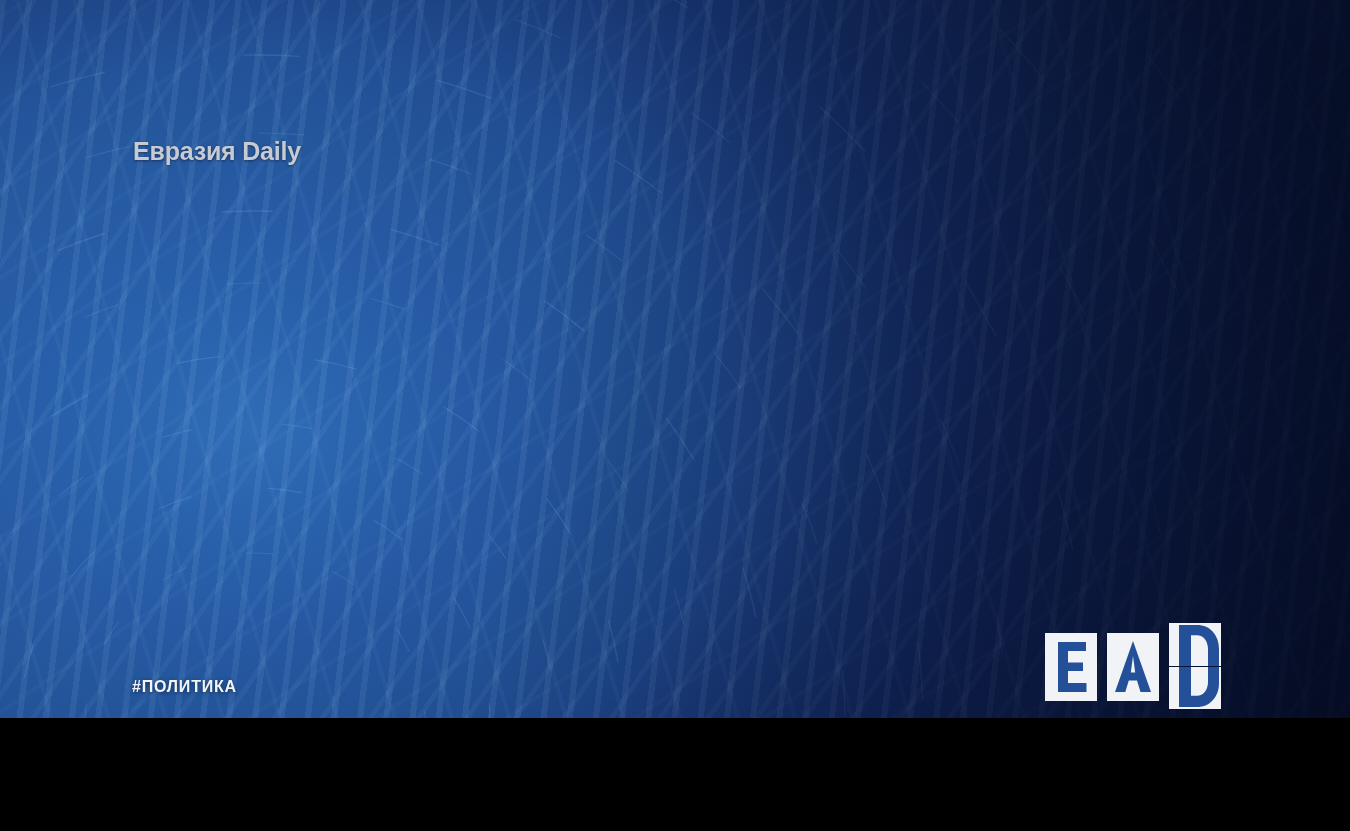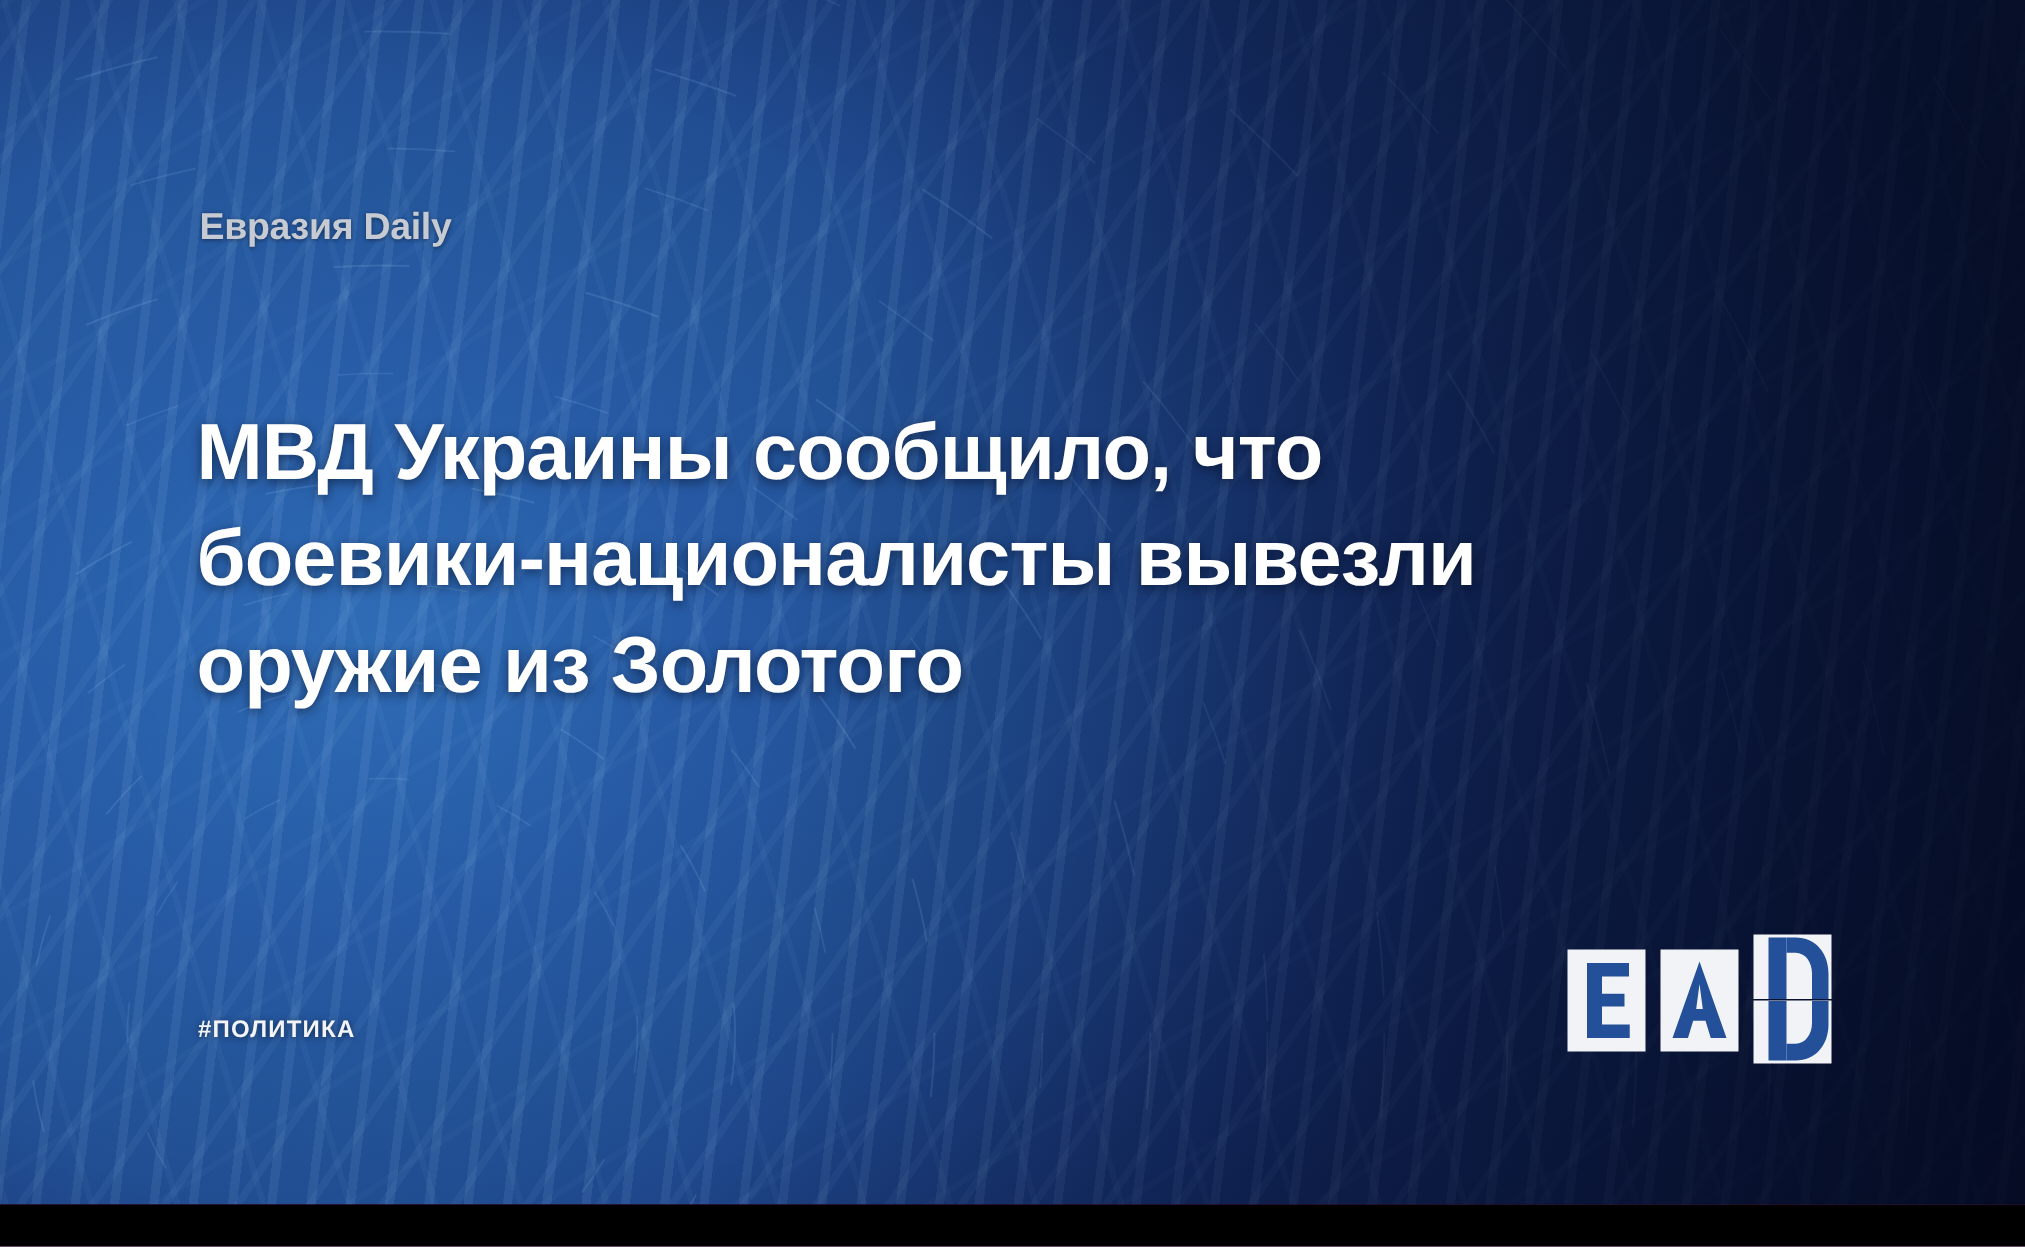--- a/index.html
+++ b/index.html
@@ -8,23 +8,23 @@
     padding: 0;
     background: #000;
   }
   body {
     font-family: "Liberation Sans", "DejaVu Sans", sans-serif;
   }
 
   .card {
     position: relative;
     width: 1350px;
-    height: 803px;
+    height: 718px;
     overflow: hidden;
-    background: #a21caf;
+    background: #c2410c;
     user-select: none;
   }
 
   
   .bg-base {
     position: absolute;
     inset: 0;
     background:
       radial-gradient(ellipse 760px 620px at 255px 430px,
           #21508f 0%,
@@ -219,21 +219,20 @@
       <circle cx="795" cy="1010" r="2130" stroke-width="1.3" stroke-opacity=".09" stroke-dasharray="96 330"></circle>
     </g>
   </svg>
 
   <div class="bg-vignette"></div>
 
   <div class="content">
 
     <div class="brand">Евразия Daily</div>
 
-    <h1 class="headline">МВД Украины сообщило, что боевики-националисты вывезли оружие из Золотого</h1>
 
     <div class="tag">#ПОЛИТИКА</div>
 
     <div class="logo">
 
       <div class="logo-tile tile-e">
         <svg width="52" height="68" viewBox="0 0 52 68" aria-hidden="true">
           <path d="M13 9 H41 V18 H23 V29.5 H38 V38 H23 V50 H41.5 V59 H13 Z" fill="#24509a"></path>
         </svg>
       </div>

